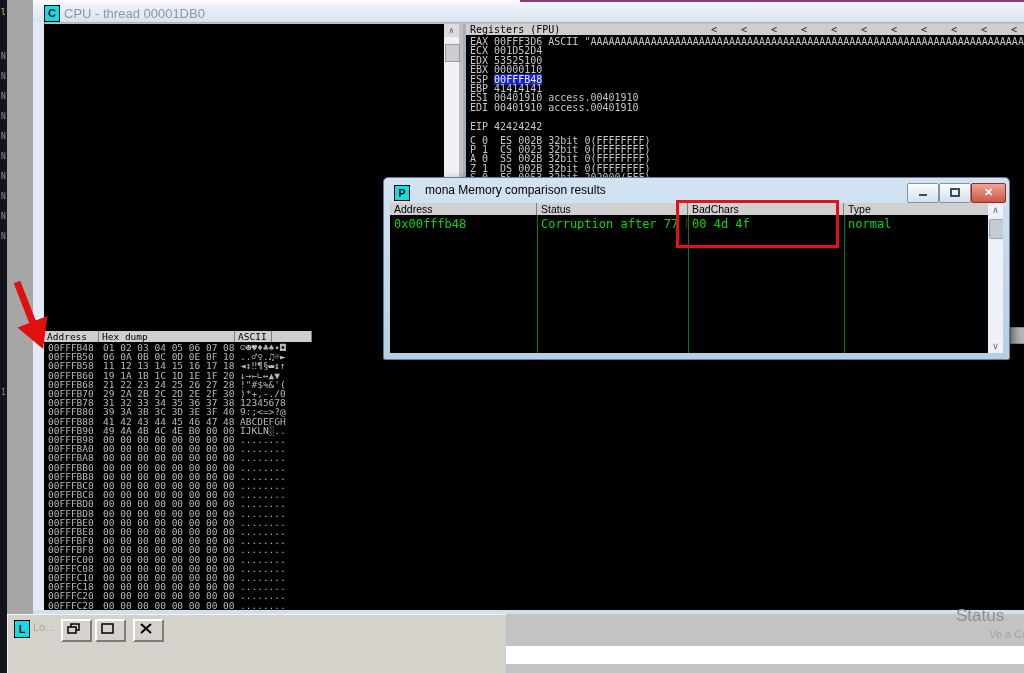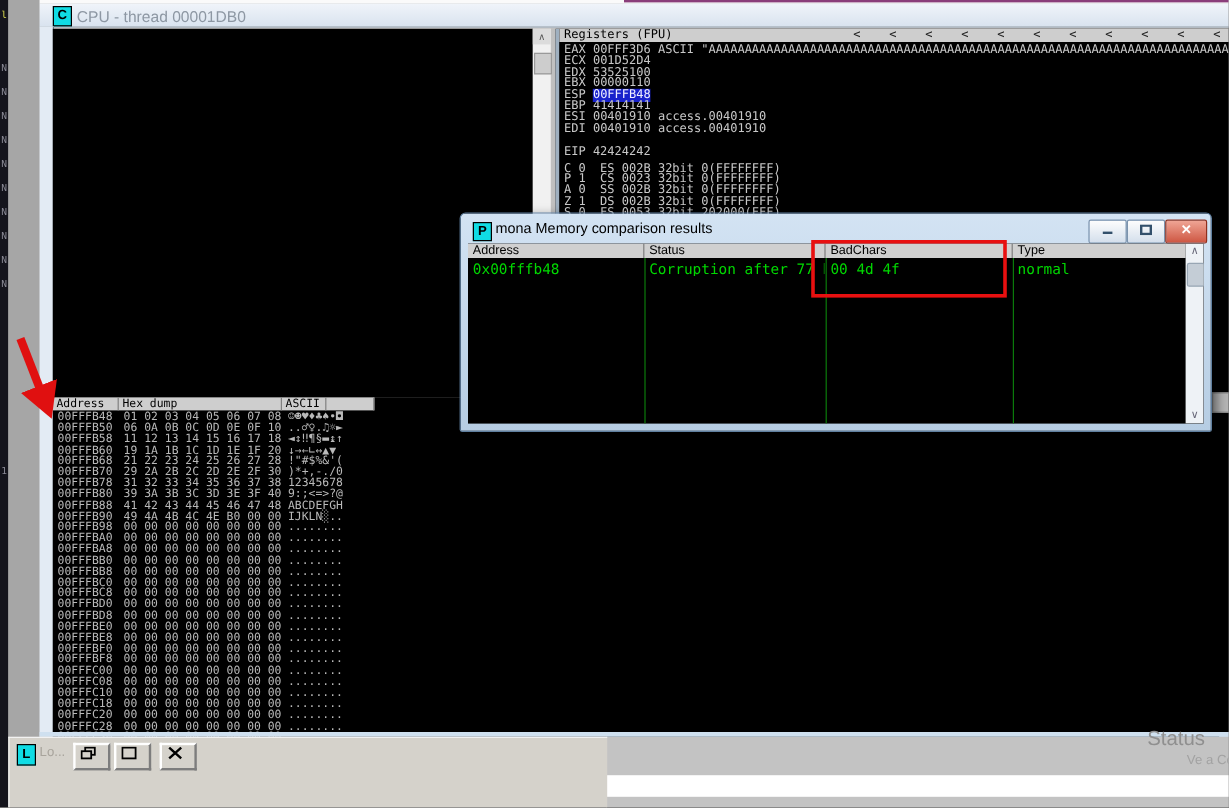--- a/index.html
+++ b/index.html
@@ -44,21 +44,21 @@
   .hex-hcell{position:absolute;top:0;height:11px;border-right:1px solid #808080;padding-left:3px;box-sizing:border-box;}
   .hex-row{position:absolute;left:0;height:10px;white-space:pre;color:#b9b9b9;
     font-size:9.5px;line-height:10px;}
   .hx-addr{position:absolute;left:4px;}
   .hx-bytes{position:absolute;left:59px;}
   .hx-ascii{position:absolute;left:196px;}
   
   #mona{left:383px;top:177px;width:625px;height:181px;z-index:10;
     background:linear-gradient(#d3e3f3,#b6cde3);border:1px solid #5f7f9f;border-radius:5px 5px 2px 2px;
     box-shadow:3px 4px 10px rgba(0,0,0,0.55);}
-  #mona-title{position:absolute;left:29px;top:5px;font-size:12px;color:#000;}
+  #mona-title{position:absolute;left:41px;top:5px;font-size:12px;color:#000;}
   .mona-btn{position:absolute;top:5px;height:18px;border:1px solid #7b93ad;border-radius:2px;
     background:linear-gradient(#fdfdfd,#d4dfec);text-align:center;line-height:16px;}
   #mona-close{background:linear-gradient(#efa595,#ce5743);border-color:#8e2f1e;color:#fff;
     font-weight:bold;font-size:11px;}
   #mona-content{position:absolute;left:6px;top:25px;width:613px;height:150px;background:#000;overflow:hidden;}
   #mona-colheader{position:absolute;left:0;top:0;width:598px;height:12px;background:#d0d0d0;}
   .mona-hcell{position:absolute;top:0;height:12px;box-sizing:border-box;border-right:1px solid #7e7e7e;
     padding:0 0 0 4px;font-size:10.5px;line-height:12px;color:#000;overflow:hidden;}
   .mona-vline{position:absolute;top:12px;width:1px;height:138px;background:#0a7a0a;}
   .mona-cell{position:absolute;top:15px;color:#00d800;font-size:12px;line-height:12px;

